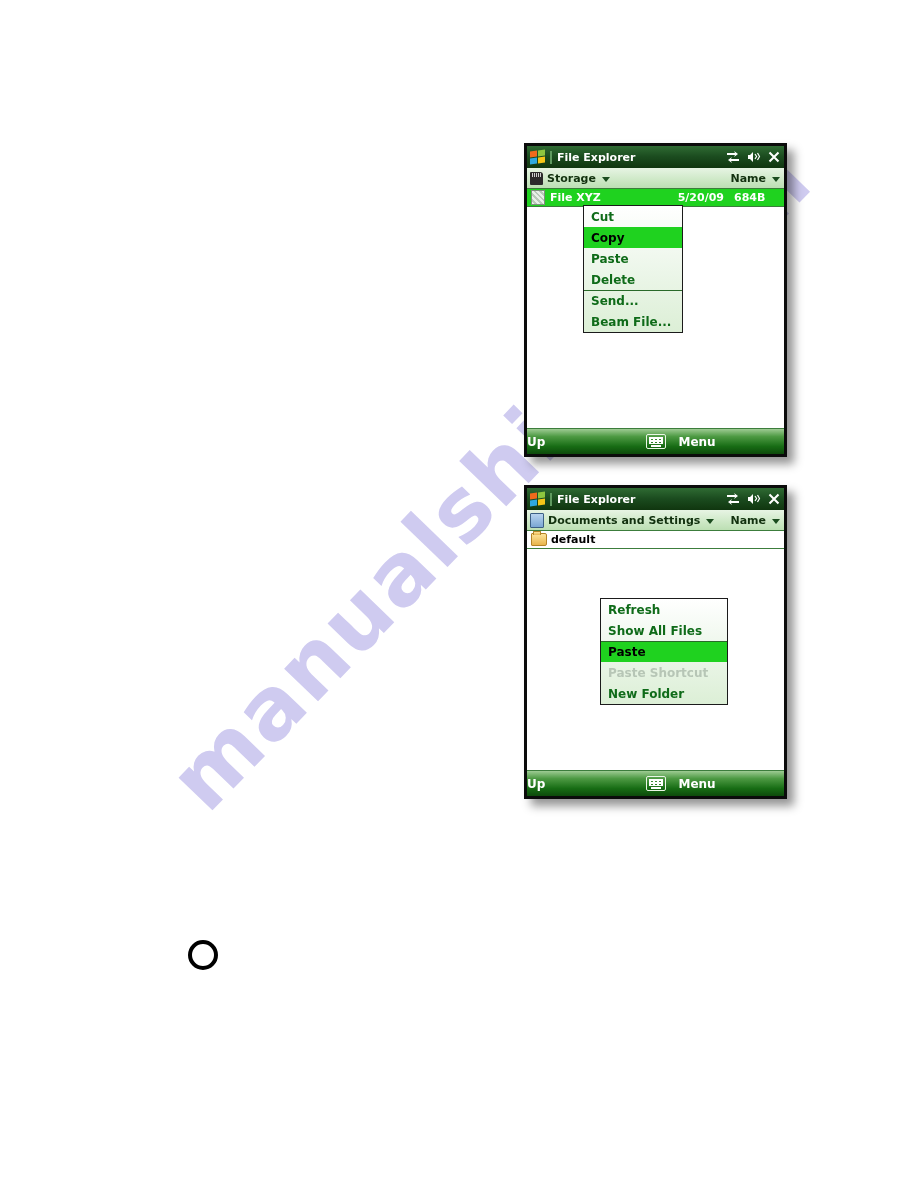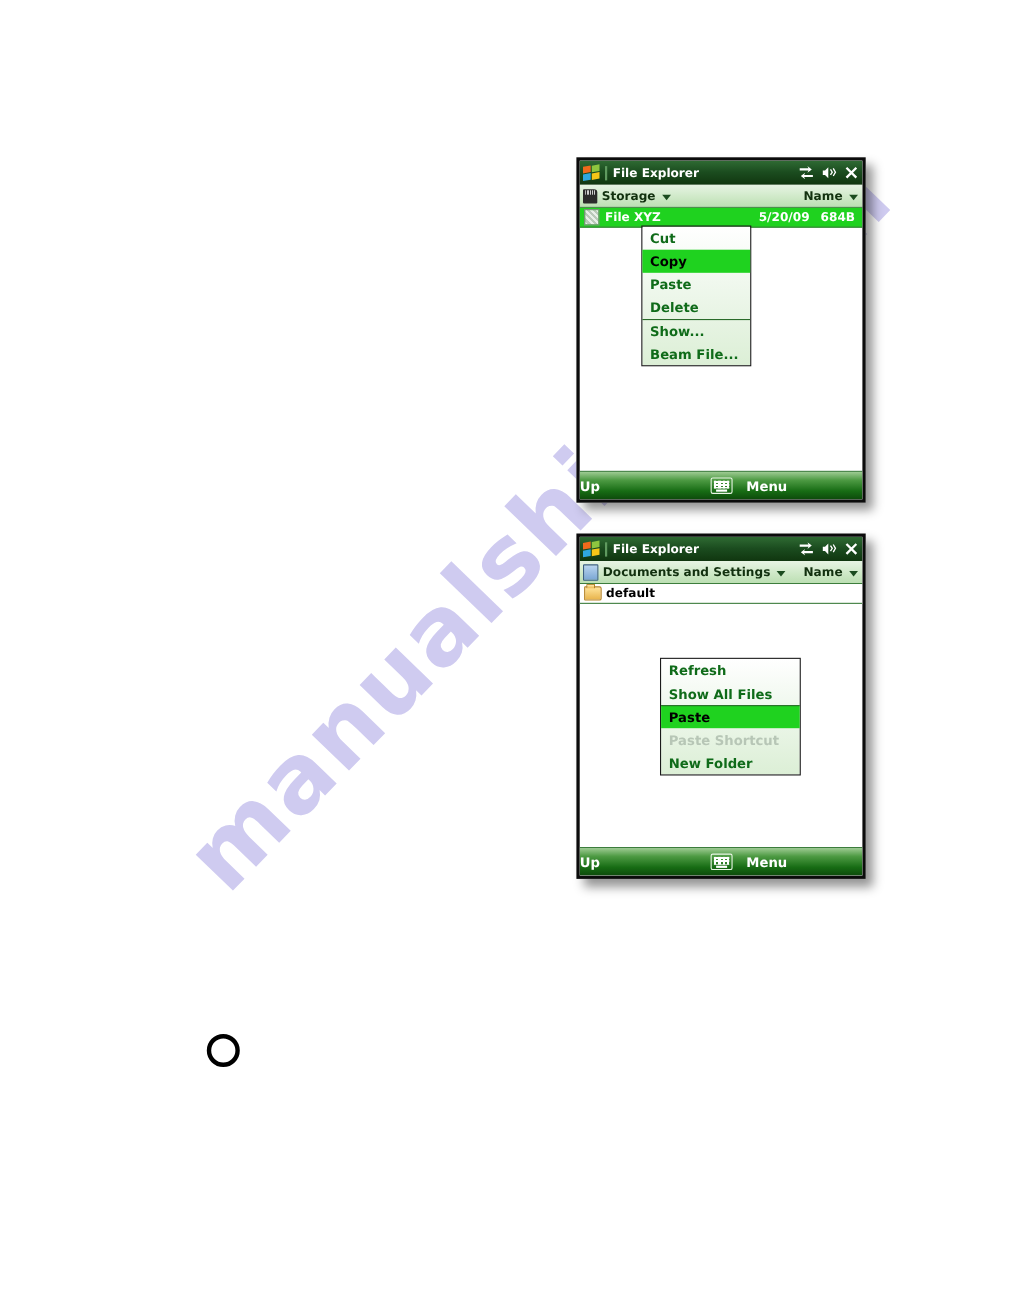--- a/index.html
+++ b/index.html
@@ -149,21 +149,21 @@
     border-radius: 1px;
     flex: 0 0 auto;
   }
 
   
   .filelist { position: relative; background: #ffffff; }
   .row {
     height: 18px;
     display: flex;
     align-items: center;
-    padding: 0 8px 0 4px;
+    padding: 0 20px 0 4px;
     box-sizing: border-box;
     border-bottom: 1px solid #3c7d3c;
   }
   .row.selected {
     background: #1fd21f;
   }
   .row .rname {
     font-size: 11px;
     font-weight: 700;
     font-family: "DejaVu Sans", sans-serif;
@@ -353,21 +353,21 @@
       <span class="rdate">5/20/09</span>
       <span class="rsize">684B</span>
     </div>
   </div>
 
   <div class="ctxmenu" id="ctx-1">
     <div class="mi">Cut</div>
     <div class="mi hl">Copy</div>
     <div class="mi">Paste</div>
     <div class="mi">Delete</div>
-    <div class="mi sep-above">Show...</div>
+    <div class="mi sep-above">Send...</div>
     <div class="mi">Beam File...</div>
   </div>
 
   <div class="cmdbar">
     <span class="cmd-left">Up</span>
     <span class="cmd-mid">
       <span class="kbd-ico"></span>
     </span>
     <span class="cmd-right">Menu</span>
   </div>

